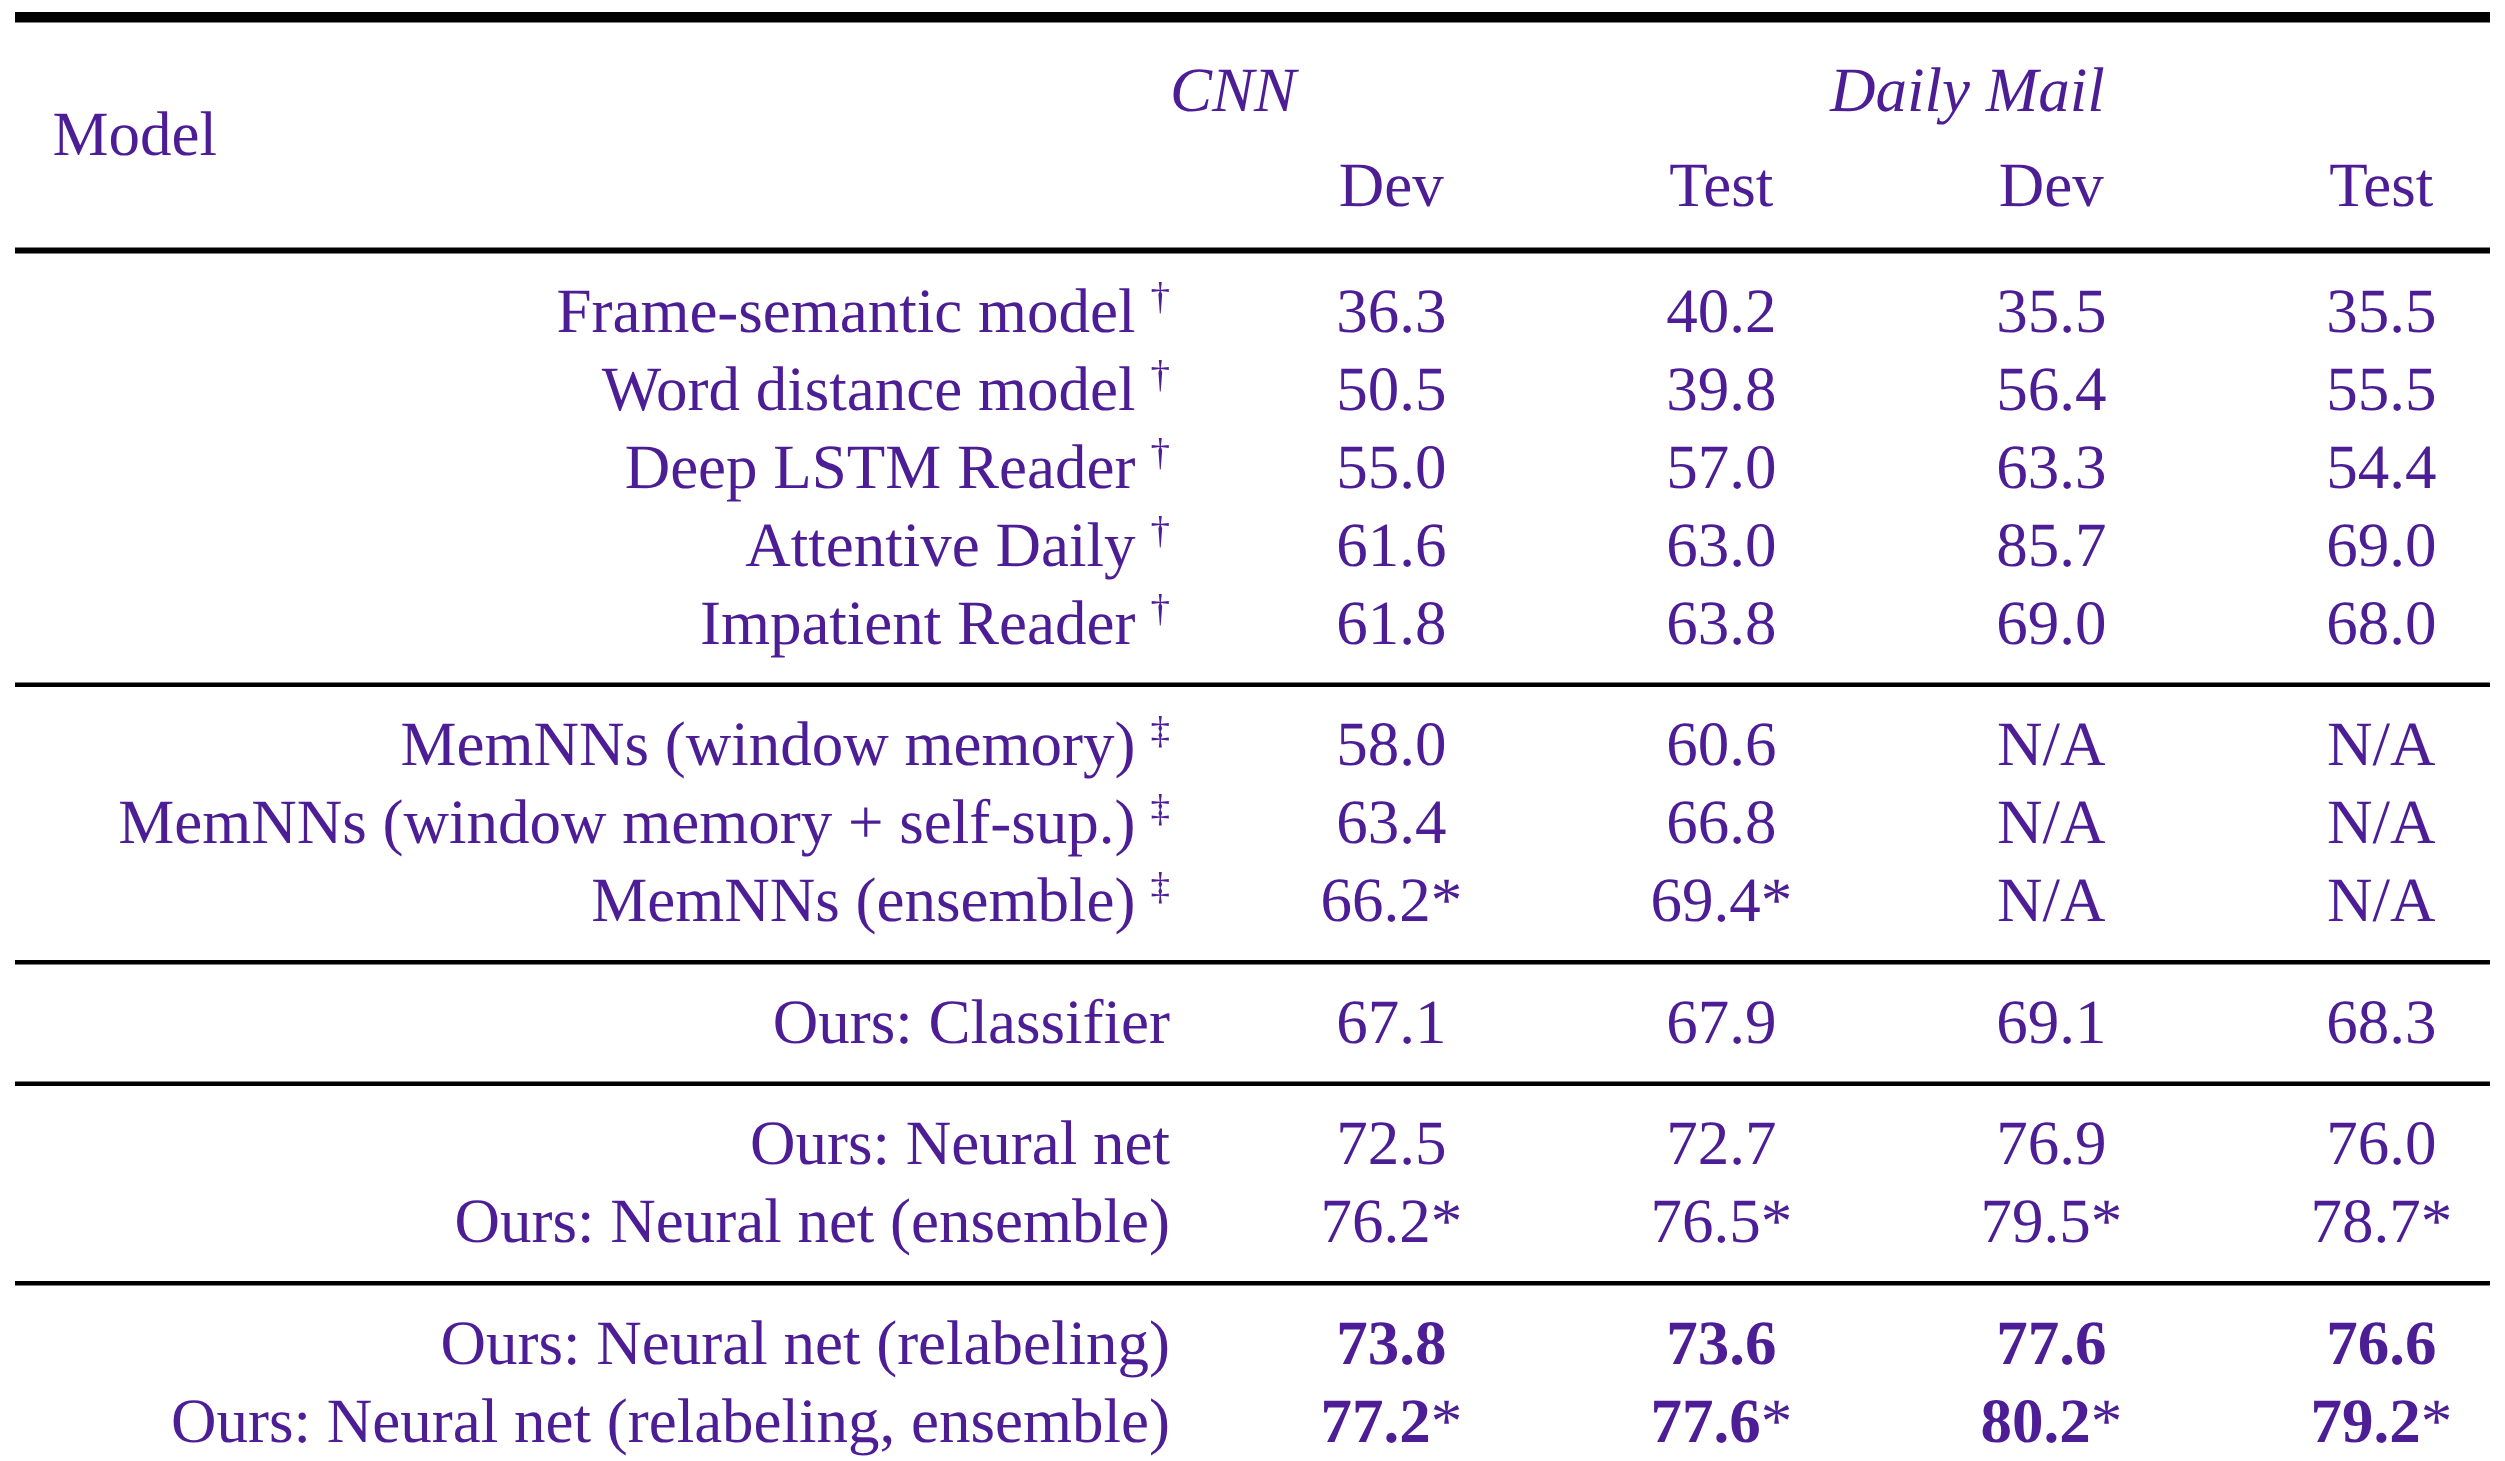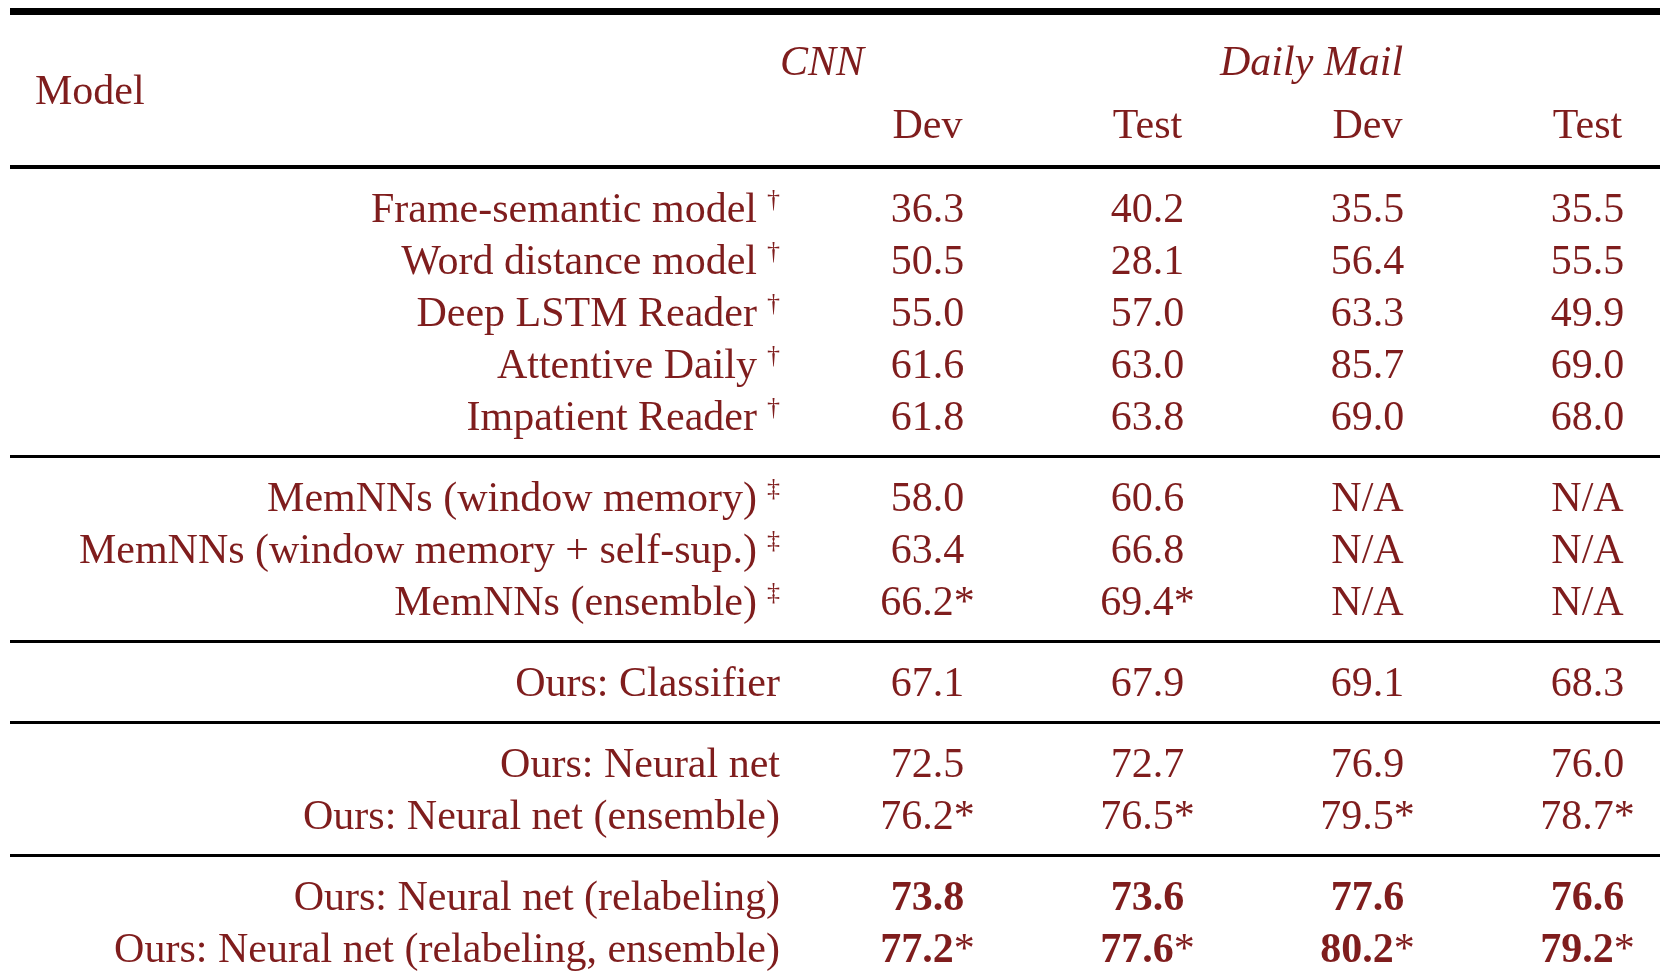--- a/index.html
+++ b/index.html
@@ -6,21 +6,21 @@
     margin: 0;
     padding: 0;
     background: #ffffff;
   }
   .page {
     position: relative;
     width: 1670px;
     height: 974px;
     background: #ffffff;
     font-family: "Liberation Serif", "DejaVu Serif", serif;
-    color: #7f1d1d;
+    color: #4c1d95;
   }
   table.results {
     position: absolute;
     left: 10px;
     top: 8px;
     width: 1650px;
     border-collapse: collapse;
     table-layout: fixed;
     border-top: 7px solid #000;
     border-bottom: 7px solid #000;
@@ -117,30 +117,30 @@
         <tr>
           <td class="model-cell"><span>Frame-semantic model</span><sup class="marker">†</sup></td>
           <td class="value-cell"><span class="num">36.3</span></td>
           <td class="value-cell"><span class="num">40.2</span></td>
           <td class="value-cell"><span class="num">35.5</span></td>
           <td class="value-cell"><span class="num">35.5</span></td>
         </tr>
         <tr>
           <td class="model-cell"><span>Word distance model</span><sup class="marker">†</sup></td>
           <td class="value-cell"><span class="num">50.5</span></td>
-          <td class="value-cell"><span class="num">28.1</span></td>
+          <td class="value-cell"><span class="num">39.8</span></td>
           <td class="value-cell"><span class="num">56.4</span></td>
           <td class="value-cell"><span class="num">55.5</span></td>
         </tr>
         <tr>
           <td class="model-cell"><span>Deep LSTM Reader</span><sup class="marker">†</sup></td>
           <td class="value-cell"><span class="num">55.0</span></td>
           <td class="value-cell"><span class="num">57.0</span></td>
           <td class="value-cell"><span class="num">63.3</span></td>
-          <td class="value-cell"><span class="num">49.9</span></td>
+          <td class="value-cell"><span class="num">54.4</span></td>
         </tr>
         <tr>
           <td class="model-cell"><span>Attentive Daily</span><sup class="marker">†</sup></td>
           <td class="value-cell"><span class="num">61.6</span></td>
           <td class="value-cell"><span class="num">63.0</span></td>
           <td class="value-cell"><span class="num">85.7</span></td>
           <td class="value-cell"><span class="num">69.0</span></td>
         </tr>
         <tr>
           <td class="model-cell"><span>Impatient Reader</span><sup class="marker">†</sup></td>

